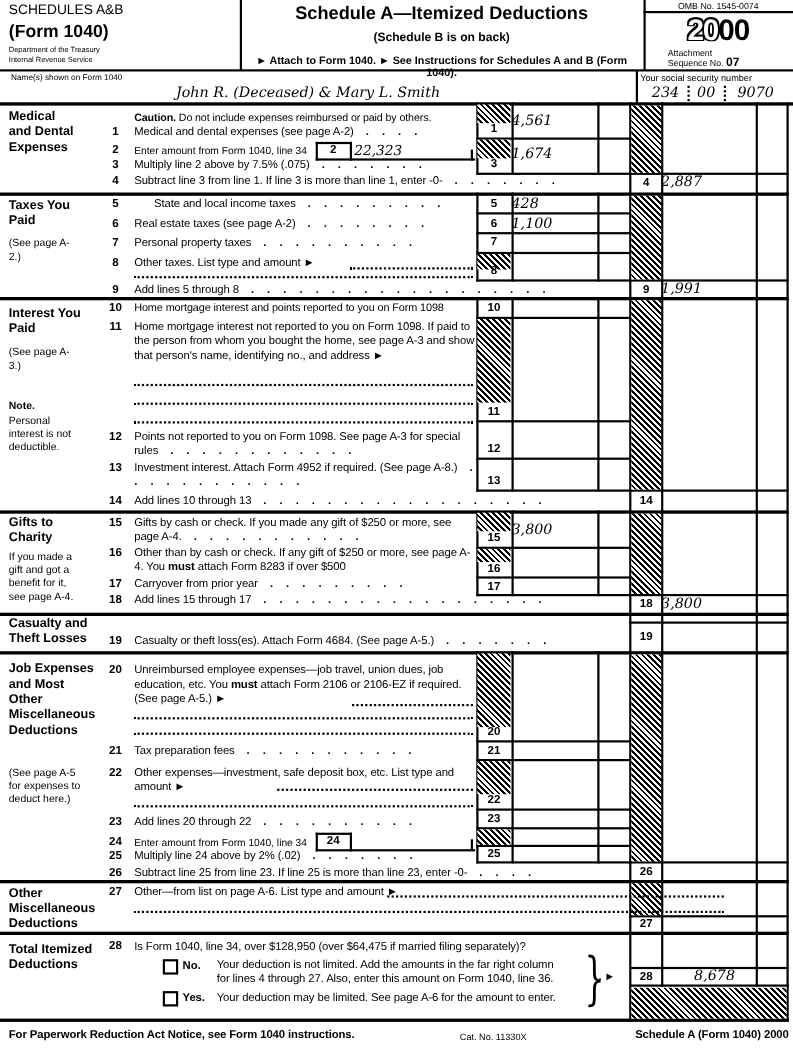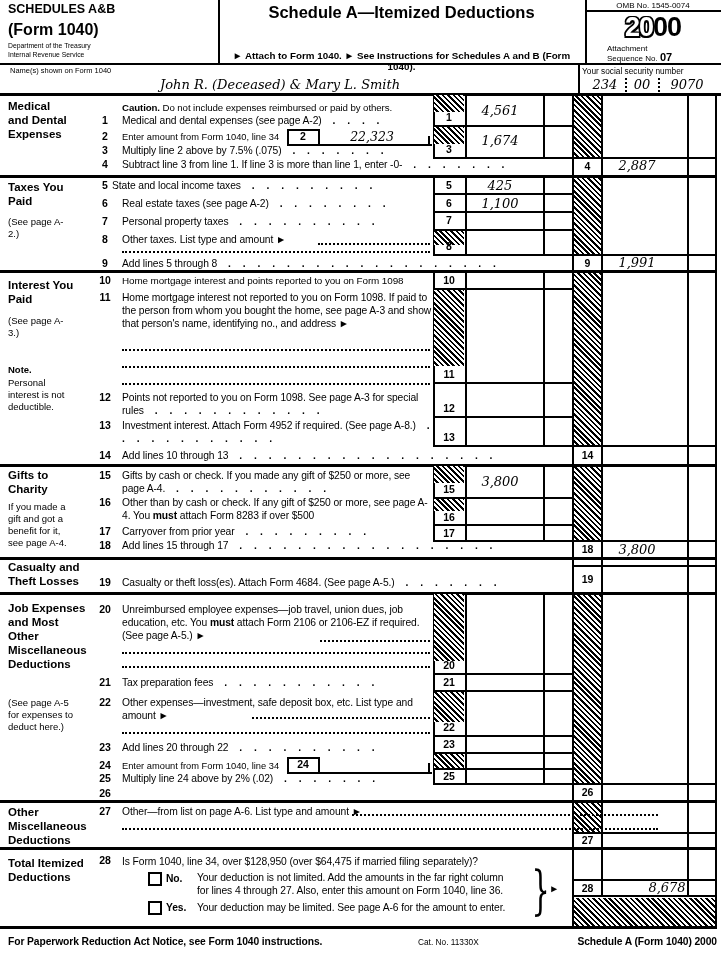--- a/index.html
+++ b/index.html
@@ -11,46 +11,47 @@
   .dot{position:absolute;z-index:1;border-bottom:2px dotted #000}
   .t{font-size:10.3px;line-height:13px;letter-spacing:-0.1px}
   .c{font-size:9.3px;line-height:12px}
   .b{font-weight:bold}
   .h{font-weight:bold;font-size:11.5px;line-height:14px}
   .note{font-size:9.5px;line-height:12px}
   .tiny{font-size:6.8px;line-height:8px}
   .n{font-weight:bold;font-size:10.5px;text-align:center}
   .gut{font-weight:bold;font-size:10.5px;text-align:center}
   .v{font-family:"DejaVu Serif",serif;font-style:italic;font-size:13px;line-height:15px}
-  .vr{text-align:center}
+  .vr{text-align:left}
   .ld{word-spacing:7px;font-weight:bold;letter-spacing:1px}
   .title{font-weight:bold;font-size:16.5px;text-align:center}
   .sub{font-weight:bold;font-size:11px;text-align:center}
   .att{font-weight:bold;font-size:9.8px;text-align:center}
-  .h1{font-weight:bold;font-size:12.5px}
+  .h1{font-weight:normal;font-size:12.5px}
   .h2{font-weight:bold;font-size:16px}
   .omb{font-size:8px;text-align:center}
   .yearbox{font-weight:bold;font-size:27px;line-height:28px;text-align:center;letter-spacing:-1px}
   .y1{color:#fff;text-shadow:-1.5px -1.5px 0 #000,1.5px -1.5px 0 #000,-1.5px 1.5px 0 #000,1.5px 1.5px 0 #000,-1.5px 0 0 #000,1.5px 0 0 #000,0 -1.5px 0 #000,0 1.5px 0 #000}
   .s8{font-size:8px;line-height:9.5px}
   .cb{position:absolute;z-index:2;width:10px;height:10px;border:2px solid #000;background:#fff}
   .brace{font-family:"DejaVu Serif",serif;font-size:52px;font-weight:400;line-height:56px;transform:scaleX(0.55)}
   .arrow{font-size:10px}
 </style>
 </head>
 <body>
 
 <div id="page">
 
   <div class="a h1" style="left:8px;top:2px;width:205px">SCHEDULES A&amp;B</div>
   <div class="a h2" style="left:8px;top:21px;width:205px">(Form 1040)</div>
   <div class="a tiny" style="left:8px;top:42px;width:205px">Department of the Treasury</div>
   <div class="a tiny" style="left:8px;top:51px;width:205px">Internal Revenue Service</div>
 
   <div class="a title" style="left:220px;top:3px;width:363px">Schedule A—Itemized Deductions</div>
+  <div class="a sub" style="left:220px;top:28px;width:363px">(Schedule B is on back)</div>
   <div class="a att" style="left:220px;top:50px;width:363px">► Attach to Form 1040.   ► See Instructions for Schedules A and B (Form 1040).</div>
 
   <div class="a omb" style="left:587px;top:1px;width:132px">OMB No. 1545-0074</div>
   <div class="a yearbox" style="left:585px;top:13px;width:136px"><span class="y1">20</span><span>00</span></div>
   <div class="a s8" style="left:607px;top:44px;width:110px">Attachment</div>
   <div class="a s8" style="left:607px;top:53px;width:112px"><span>Sequence No. </span><span class="b" style="font-size:11px">07</span></div>
 
   <div class="a" style="left:10px;top:66px;font-size:7.5px">Name(s) shown on Form 1040</div>
   <div class="a v" style="left:160px;top:77px">John R. (Deceased) &amp; Mary L. Smith</div>
   <div class="a" style="left:582px;top:66px;font-size:8.3px">Your social security number</div>
@@ -103,21 +104,21 @@
   <div class="a gut" style="left:94px;top:787px;width:22px">26</div>
   <div class="a gut" style="left:94px;top:805px;width:22px">27</div>
   <div class="a gut" style="left:94px;top:854px;width:22px">28</div>
 
   <div class="a t" style="left:122px;top:101px;width:312px;font-size:9.7px"><span class="b">Caution.</span><span> Do not include expenses reimbursed or paid by others.</span></div>
   <div class="a t" style="left:122px;top:114px;width:312px"><span>Medical and dental expenses (see page A-2)</span><span class="ld"> . . . .</span></div>
   <div class="a c" style="left:122px;top:131px;width:165px">Enter amount from Form 1040, line 34</div>
   <div class="a t" style="left:122px;top:144px;width:336px"><span>Multiply line 2 above by 7.5% (.075)</span><span class="ld"> . . . . . . .</span></div>
   <div class="a t" style="left:122px;top:158px;width:447px"><span>Subtract line 3 from line 1. If line 3 is more than line 1, enter -0-</span><span class="ld"> . . . . . . .</span></div>
 
-  <div class="a t" style="left:112px;top:179px;width:312px"><span>State and local income taxes</span><span class="ld"> . . . . . . . . .</span></div>
+  <div class="a t" style="left:140px;top:179px;width:312px"><span>State and local income taxes</span><span class="ld"> . . . . . . . . .</span></div>
   <div class="a t" style="left:122px;top:197px;width:312px"><span>Real estate taxes (see page A-2)</span><span class="ld"> . . . . . . . .</span></div>
   <div class="a t" style="left:122px;top:215px;width:312px"><span>Personal property taxes</span><span class="ld"> . . . . . . . . . .</span></div>
   <div class="a t" style="left:122px;top:233px;width:312px">Other taxes. List type and amount ►</div>
   <div class="a t" style="left:122px;top:257px;width:447px"><span>Add lines 5 through 8</span><span class="ld"> . . . . . . . . . . . . . . . . . . .</span></div>
 
   <div class="a t" style="left:122px;top:274px;width:312px;font-size:9.9px">Home mortgage interest and points reported to you on Form 1098</div>
   <div class="a t" style="left:122px;top:291px;width:312px">Home mortgage interest not reported to you on Form 1098. If paid to the person from whom you bought the home, see page A-3 and show that person's name, identifying no., and address ►</div>
   <div class="a t" style="left:122px;top:391px;width:312px"><span>Points not reported to you on Form 1098. See page A-3 for special rules</span><span class="ld"> . . . . . . . . . . . .</span></div>
   <div class="a t" style="left:122px;top:419px;width:312px"><span>Investment interest. Attach Form 4952 if required. (See page A-8.)</span><span class="ld"> . . . . . . . . . . . .</span></div>
   <div class="a t" style="left:122px;top:449px;width:447px"><span>Add lines 10 through 13</span><span class="ld"> . . . . . . . . . . . . . . . . . .</span></div>
@@ -128,20 +129,21 @@
   <div class="a t" style="left:122px;top:539px;width:447px"><span>Add lines 15 through 17</span><span class="ld"> . . . . . . . . . . . . . . . . . .</span></div>
 
   <div class="a t" style="left:122px;top:576px;width:447px"><span>Casualty or theft loss(es). Attach Form 4684. (See page A-5.)</span><span class="ld"> . . . . . . .</span></div>
 
   <div class="a t" style="left:122px;top:603px;width:312px"><span>Unreimbursed employee expenses—job travel, union dues, job education, etc. You </span><span class="b">must</span><span> attach Form 2106 or 2106-EZ if required. (See page A-5.) ►</span></div>
   <div class="a t" style="left:122px;top:676px;width:312px"><span>Tax preparation fees</span><span class="ld"> . . . . . . . . . . .</span></div>
   <div class="a t" style="left:122px;top:696px;width:312px">Other expenses—investment, safe deposit box, etc. List type and amount ►</div>
   <div class="a t" style="left:122px;top:741px;width:312px"><span>Add lines 20 through 22</span><span class="ld"> . . . . . . . . . .</span></div>
   <div class="a c" style="left:122px;top:760px;width:165px">Enter amount from Form 1040, line 34</div>
   <div class="a t" style="left:122px;top:772px;width:312px"><span>Multiply line 24 above by 2% (.02)</span><span class="ld"> . . . . . . .</span></div>
+  <div class="a t" style="left:122px;top:787px;width:447px"><span>Subtract line 25 from line 23. If line 25 is more than line 23, enter -0-</span><span class="ld"> . . . .</span></div>
 
   <div class="a t" style="left:122px;top:805px;width:540px">Other—from list on page A-6. List type and amount ►</div>
 
   <div class="a t" style="left:122px;top:855px;width:450px">Is Form 1040, line 34, over $128,950 (over $64,475 if married filing separately)?</div>
   <div class="cb" style="left:148px;top:872px"></div>
   <div class="a t b" style="left:166px;top:872px">No.</div>
   <div class="a t" style="left:197px;top:871px;width:340px">Your deduction is not limited. Add the amounts in the far right column</div>
   <div class="a t" style="left:197px;top:884px;width:340px">for lines 4 through 27. Also, enter this amount on Form 1040, line 36.</div>
   <div class="cb" style="left:148px;top:901px"></div>
   <div class="a t b" style="left:166px;top:901px">Yes.</div>
@@ -172,21 +174,21 @@
   <div class="a n" style="left:572px;top:257px;width:31px">9</div>
   <div class="a n" style="left:572px;top:449px;width:31px">14</div>
   <div class="a n" style="left:572px;top:543px;width:31px">18</div>
   <div class="a n" style="left:572px;top:573px;width:31px">19</div>
   <div class="a n" style="left:572px;top:786px;width:31px">26</div>
   <div class="a n" style="left:572px;top:834px;width:31px">27</div>
   <div class="a n" style="left:572px;top:882px;width:31px">28</div>
 
   <div class="a v vr" style="left:465px;top:103px;width:70px">4,561</div>
   <div class="a v vr" style="left:465px;top:133px;width:70px">1,674</div>
-  <div class="a v vr" style="left:465px;top:178px;width:70px">425</div>
+  <div class="a v vr" style="left:465px;top:178px;width:70px">428</div>
   <div class="a v vr" style="left:465px;top:196px;width:70px">1,100</div>
   <div class="a v vr" style="left:465px;top:474px;width:70px">3,800</div>
   <div class="a v vr" style="left:601px;top:158px;width:72px">2,887</div>
   <div class="a v vr" style="left:601px;top:255px;width:72px">1,991</div>
   <div class="a v vr" style="left:601px;top:542px;width:72px">3,800</div>
   <div class="a v vr" style="left:631px;top:880px;width:72px">8,678</div>
 
   <div class="a n" style="left:288px;top:130px;width:30px">2</div>
   <div class="a v vr" style="left:322px;top:129px;width:100px;font-size:12.5px">22,323</div>
   <div class="a n" style="left:288px;top:758px;width:30px">24</div>

